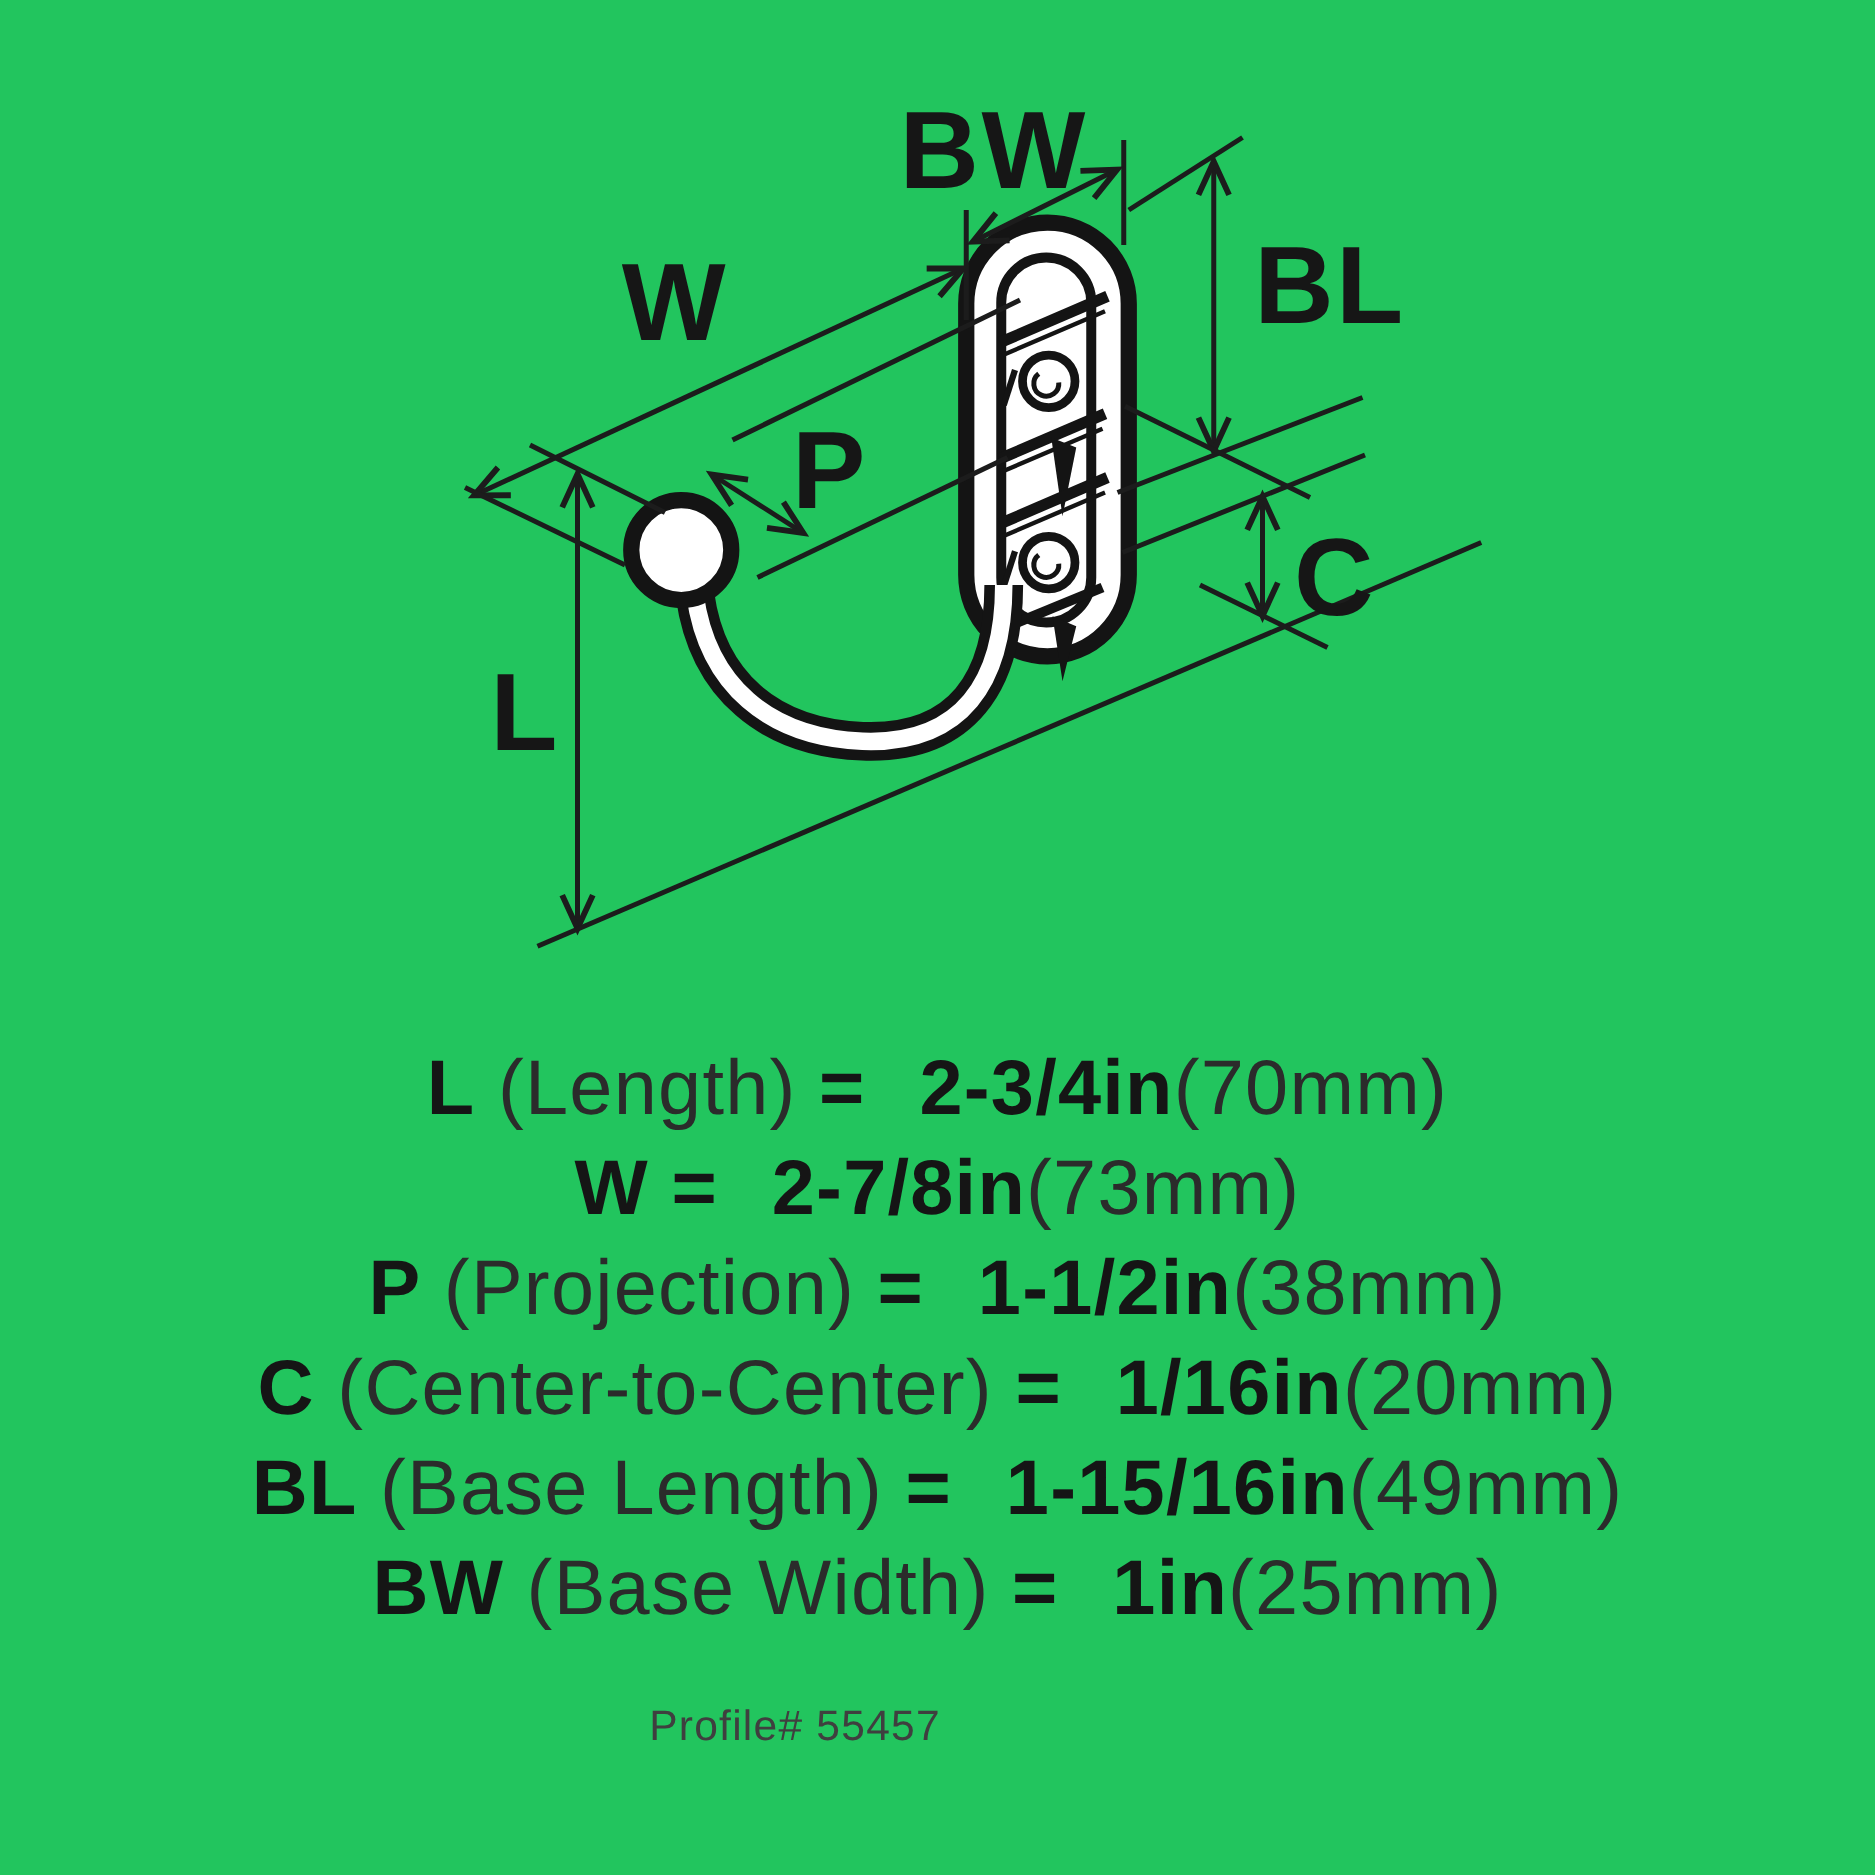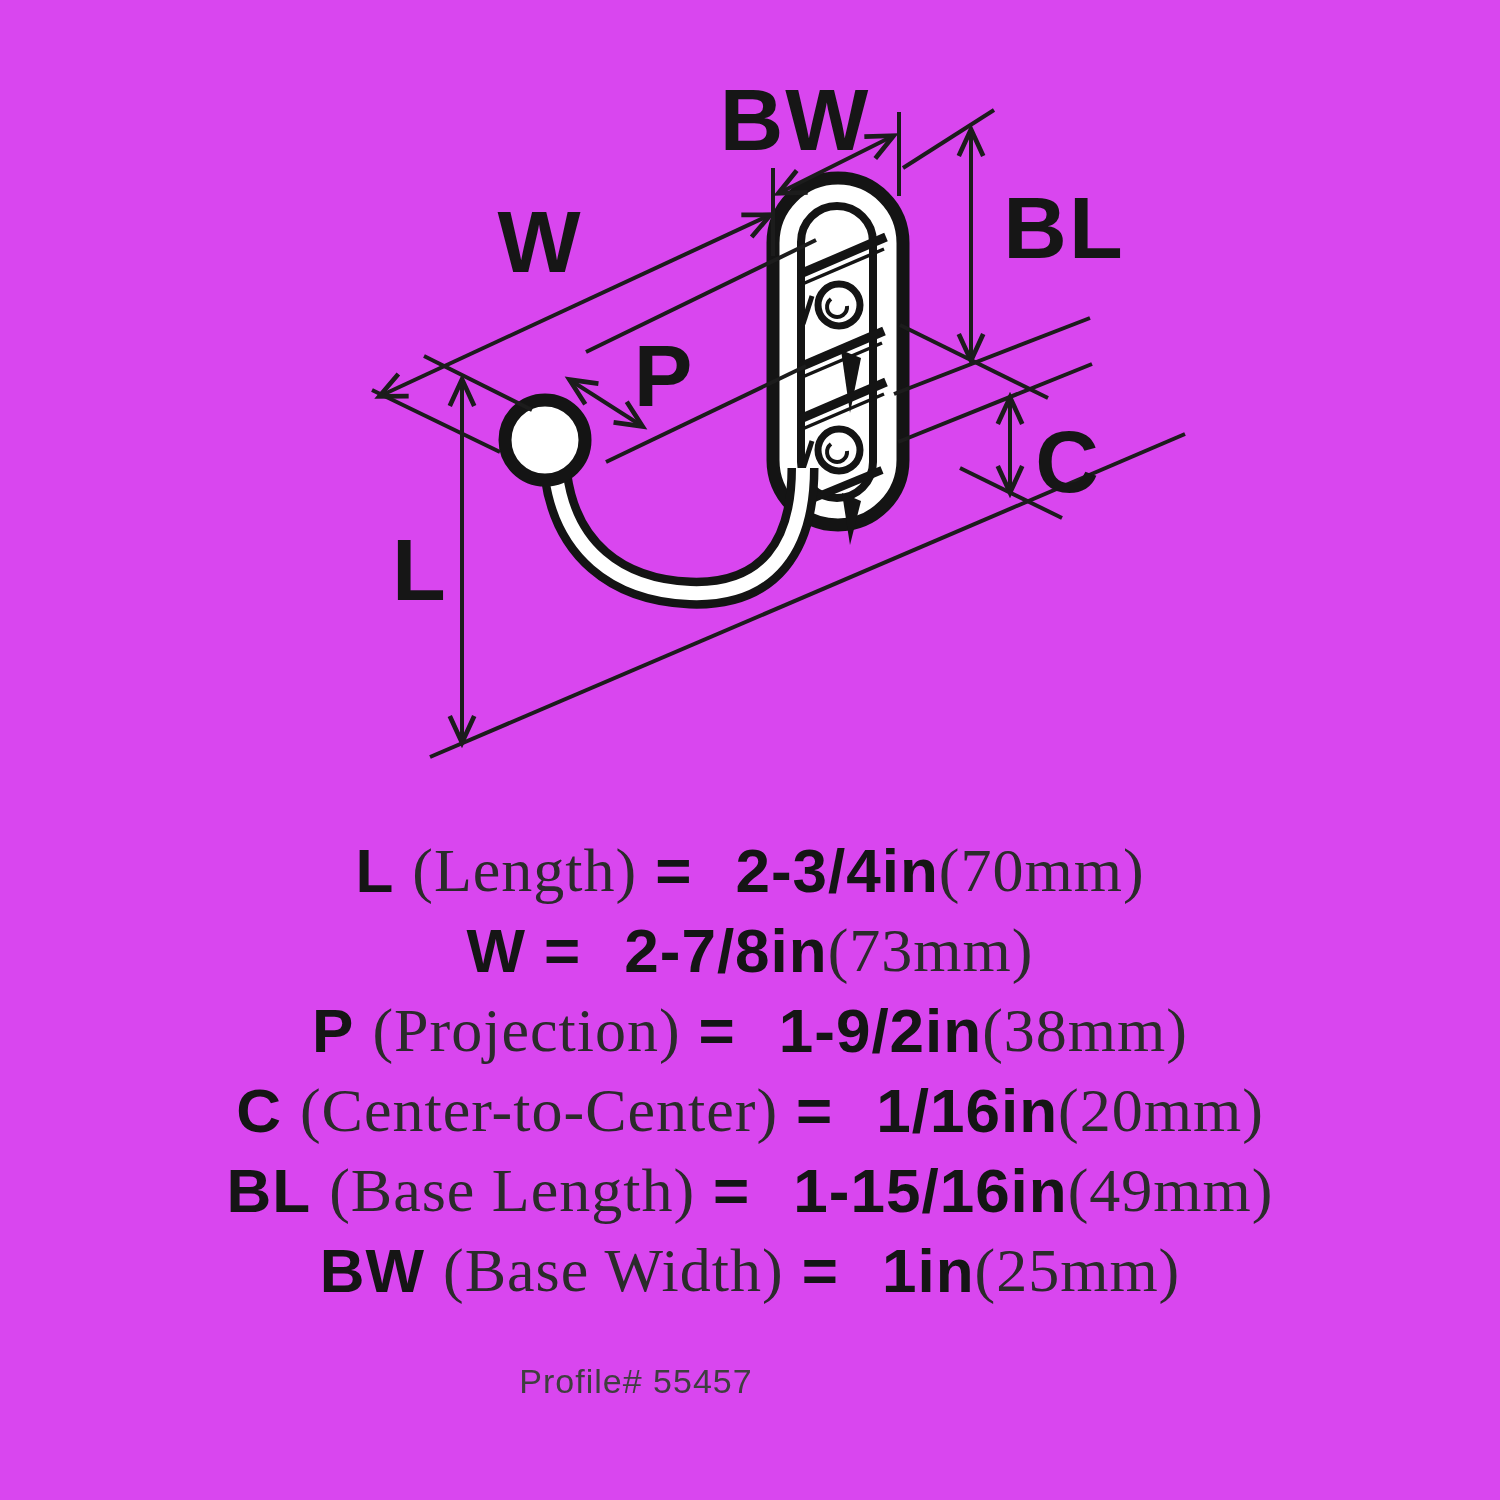--- a/index.html
+++ b/index.html
@@ -1,36 +1,36 @@
 <!DOCTYPE html>
 <html style="--ink: #1c1c1c;"><head>
 <meta charset="utf-8">
 <style>
   :root{ --ink:#1c1c1c; }
   html,body{ margin:0; padding:0; background:#ffffff; }
   .canvas{
-    position:relative; width:1500px; height:1500px; background:#d946ef;
+    position:relative; width:1500px; height:1500px; background:#22c55e;
     font-family:"Liberation Sans", sans-serif; color:var(--ink); overflow:hidden;
   }
   .diagram-wrap{ position:absolute; top:0; left:0; width:1500px; height:820px; }
   svg text.dim-label{
     font-family:"Liberation Sans", sans-serif; font-weight:700; font-size:88px;
     fill:#161616; letter-spacing:2px;
   }
   .specs{
     position:absolute; top:830px; left:0; width:1500px;
     display:flex; flex-direction:column; align-items:center;
   }
   .spec-row{
     height:80px; display:flex; align-items:center; justify-content:center;
     font-size:62px; letter-spacing:1px; white-space:nowrap; color:#1d1d1d;
   }
   .spec-row .tok{ margin:0 9px; }
   .spec-row .b{ font-weight:700; color:#151515; }
-  .spec-row .r{ font-weight:400; color:#2b2b2b;font-family:Liberation Serif, serif; }
+  .spec-row .r{ font-weight:400; color:#2b2b2b; }
   .spec-row .glue{ display:inline-flex;margin-left:34px; }
   .spec-row .glue .b,.spec-row .glue .r{ margin:0; }
   .profile{
     position:absolute; top:1362px; left:0; width:1272px; text-align:center;
     font-size:34px; font-weight:400; color:#3f3f3f; letter-spacing:1px;
   }
 </style>
 </head>
 <body>
 
@@ -128,21 +128,21 @@
       <span class="tok glue">
         <span class="b">2-7/8in</span>
         <span class="r">(73mm)</span>
       </span>
     </div>
     <div class="spec-row">
       <span class="tok b">P</span>
       <span class="tok r">(Projection)</span>
       <span class="tok b">=</span>
       <span class="tok glue">
-        <span class="b">1-9/2in</span>
+        <span class="b">1-1/2in</span>
         <span class="r">(38mm)</span>
       </span>
     </div>
     <div class="spec-row">
       <span class="tok b">C</span>
       <span class="tok r">(Center-to-Center)</span>
       <span class="tok b">=</span>
       <span class="tok glue">
         <span class="b">1/16in</span>
         <span class="r">(20mm)</span>

